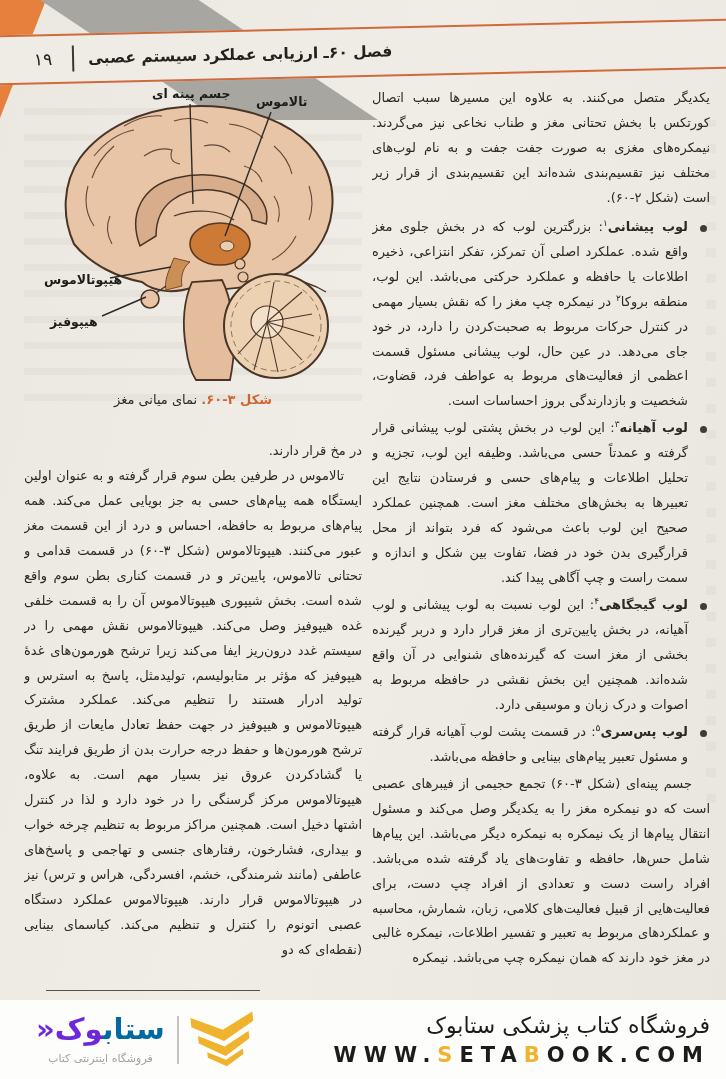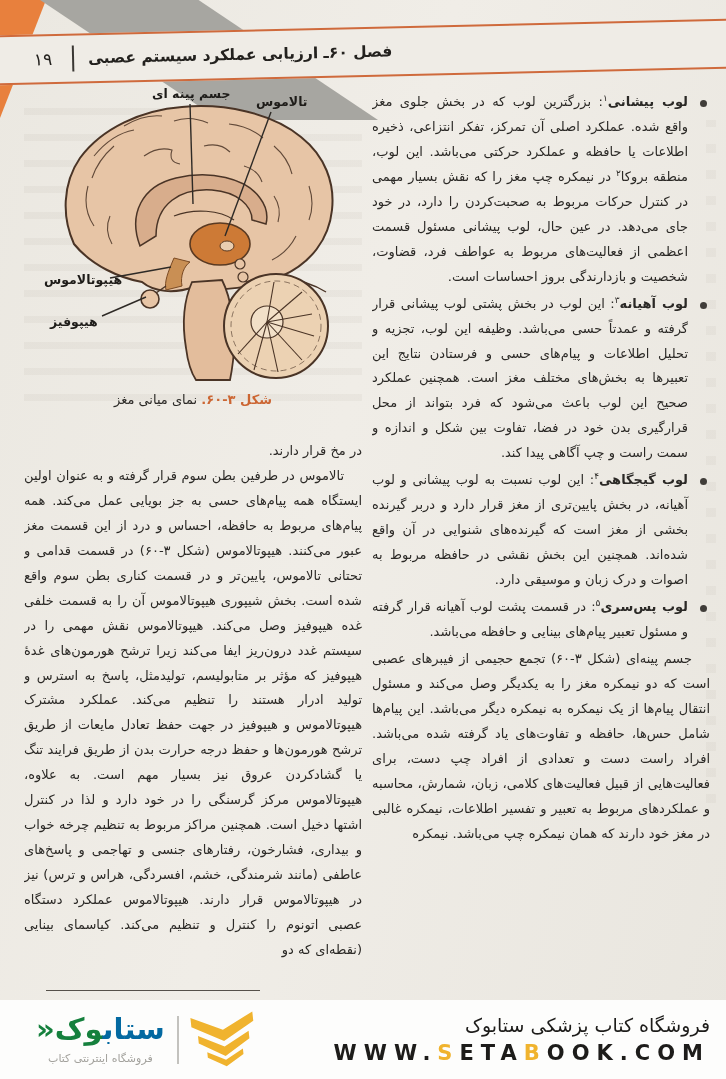--- a/index.html
+++ b/index.html
@@ -42,25 +42,25 @@
   .ghost-lines2{position:absolute;right:10px;top:120px;width:10px;height:700px;z-index:0;
        background:repeating-linear-gradient(0deg,transparent 0 17px,rgba(110,96,80,0.05) 17px 26px);}
   .footnote-rule{position:absolute;left:46px;top:990px;width:214px;border-top:1.5px solid #55504a;z-index:3;}
   
   .footer{position:absolute;left:0;bottom:0;width:726px;height:79px;background:#fdfdfc;z-index:5;
        display:flex;align-items:center;justify-content:space-between;}
   .logo-block{display:flex;align-items:center;gap:12px;margin-left:36px;}
   .wordmark-col{display:flex;flex-direction:column;align-items:center;}
   .wordmark{direction:rtl;font-size:29px;font-weight:bold;letter-spacing:1px;line-height:1;}
   .wm-y{color:#0369a1;}
-  .wm-g{color:#15803d;text-align:center;}
+  .wm-g{color:#6d28d9;text-align:center;}
   .tagline{font-size:11px;color:#a3a29d;margin-top:8px;direction:rtl;letter-spacing:2px;}
   .logo-bar{width:2px;height:48px;background:#c3c2be;}
   .store-col{margin-right:16px;display:flex;flex-direction:column;align-items:flex-end;}
-  .store-name{direction:rtl;font-size:19px;color:#1d1c1a;margin-bottom:5px;}
+  .store-name{direction:rtl;font-size:22px;color:#1d1c1a;margin-bottom:5px;}
   .website{font-size:21px;font-weight:bold;letter-spacing:7px;color:#1d1c1a;font-family:"DejaVu Sans",sans-serif;}
   .website .hl{color:#f0b32e;}
 </style>
 </head>
 <body>
 
 <div class="page">
 
   <div class="ghost-lines"></div>
   <div class="ghost-lines2"></div>
@@ -152,20 +152,21 @@
       <span class="cap-ref">شکل ۳-۶۰.</span><span> نمای میانی مغز</span>
     </div>
 
     <div>
         <p>در مخ قرار دارند.</p>
         <p class="indent">تالاموس در طرفین بطن سوم قرار گرفته و به عنوان اولین ایستگاه همه پیام‌های حسی به جز بویایی عمل می‌کند. همه پیام‌های مربوط به حافظه، احساس و درد از این قسمت مغز عبور می‌کنند. هیپوتالاموس (شکل ۳-۶۰) در قسمت قدامی و تحتانی تالاموس، پایین‌تر و در قسمت کناری بطن سوم واقع شده است. بخش شیپوری هیپوتالاموس آن را به قسمت خلفی غده هیپوفیز وصل می‌کند. هیپوتالاموس نقش مهمی را در سیستم غدد درون‌ریز ایفا می‌کند زیرا ترشح هورمون‌های غدهٔ هیپوفیز که مؤثر بر متابولیسم، تولیدمثل، پاسخ به استرس و تولید ادرار هستند را تنظیم می‌کند. عملکرد مشترک هیپوتالاموس و هیپوفیز در جهت حفظ تعادل مایعات از طریق ترشح هورمون‌ها و حفظ درجه حرارت بدن از طریق فرایند تنگ یا گشادکردن عروق نیز بسیار مهم است. به علاوه، هیپوتالاموس مرکز گرسنگی را در خود دارد و لذا در کنترل اشتها دخیل است. همچنین مراکز مربوط به تنظیم چرخه خواب و بیداری، فشارخون، رفتارهای جنسی و تهاجمی و پاسخ‌های عاطفی (مانند شرمندگی، خشم، افسردگی، هراس و ترس) نیز در هیپوتالاموس قرار دارند. هیپوتالاموس عملکرد دستگاه عصبی اتونوم را کنترل و تنظیم می‌کند. کیاسمای بینایی (نقطه‌ای که دو</p>
       </div>
   </div>
 
   <div class="col col-right">
+    <p>یکدیگر متصل می‌کنند. به علاوه این مسیرها سبب اتصال کورتکس با بخش تحتانی مغز و طناب نخاعی نیز می‌گردند. نیمکره‌های مغزی به صورت جفت جفت و به نام لوب‌های مختلف نیز تقسیم‌بندی شده‌اند این تقسیم‌بندی از قرار زیر است (شکل ۲-۶۰).</p>
     <ul class="lobes">
         <li><span class="term">لوب پیشانی</span><sup>۱</sup>: بزرگترین لوب که در بخش جلوی مغز واقع شده. عملکرد اصلی آن تمرکز، تفکر انتزاعی، ذخیره اطلاعات یا حافظه و عملکرد حرکتی می‌باشد. این لوب، منطقه بروکا<sup>۲</sup> در نیمکره چپ مغز را که نقش بسیار مهمی در کنترل حرکات مربوط به صحبت‌کردن را دارد، در خود جای می‌دهد. در عین حال، لوب پیشانی مسئول قسمت اعظمی از فعالیت‌های مربوط به عواطف فرد، قضاوت، شخصیت و بازدارندگی بروز احساسات است.</li>
         <li><span class="term">لوب آهیانه</span><sup>۳</sup>: این لوب در بخش پشتی لوب پیشانی قرار گرفته و عمدتاً حسی می‌باشد. وظیفه این لوب، تجزیه و تحلیل اطلاعات و پیام‌های حسی و فرستادن نتایج این تعبیرها به بخش‌های مختلف مغز است. همچنین عملکرد صحیح این لوب باعث می‌شود که فرد بتواند از محل قرارگیری بدن خود در فضا، تفاوت بین شکل و اندازه و سمت راست و چپ آگاهی پیدا کند.</li>
         <li><span class="term">لوب گیجگاهی</span><sup>۴</sup>: این لوب نسبت به لوب پیشانی و لوب آهیانه، در بخش پایین‌تری از مغز قرار دارد و دربر گیرنده بخشی از مغز است که گیرنده‌های شنوایی در آن واقع شده‌اند. همچنین این بخش نقشی در حافظه مربوط به اصوات و درک زبان و موسیقی دارد.</li>
         <li><span class="term">لوب پس‌سری</span><sup>۵</sup>: در قسمت پشت لوب آهیانه قرار گرفته و مسئول تعبیر پیام‌های بینایی و حافظه می‌باشد.</li>
       </ul>
     <p class="indent">جسم پینه‌ای (شکل ۳-۶۰) تجمع حجیمی از فیبرهای عصبی است که دو نیمکره مغز را به یکدیگر وصل می‌کند و مسئول انتقال پیام‌ها از یک نیمکره به نیمکره دیگر می‌باشد. این پیام‌ها شامل حس‌ها، حافظه و تفاوت‌های یاد گرفته شده می‌باشد. افراد راست دست و تعدادی از افراد چپ دست، برای فعالیت‌هایی از قبیل فعالیت‌های کلامی، زبان، شمارش، محاسبه و عملکردهای مربوط به تعبیر و تفسیر اطلاعات، نیمکره غالبی در مغز خود دارند که همان نیمکره چپ می‌باشد. نیمکره</p>
   </div>
 
   <div class="footnote-rule"></div>

